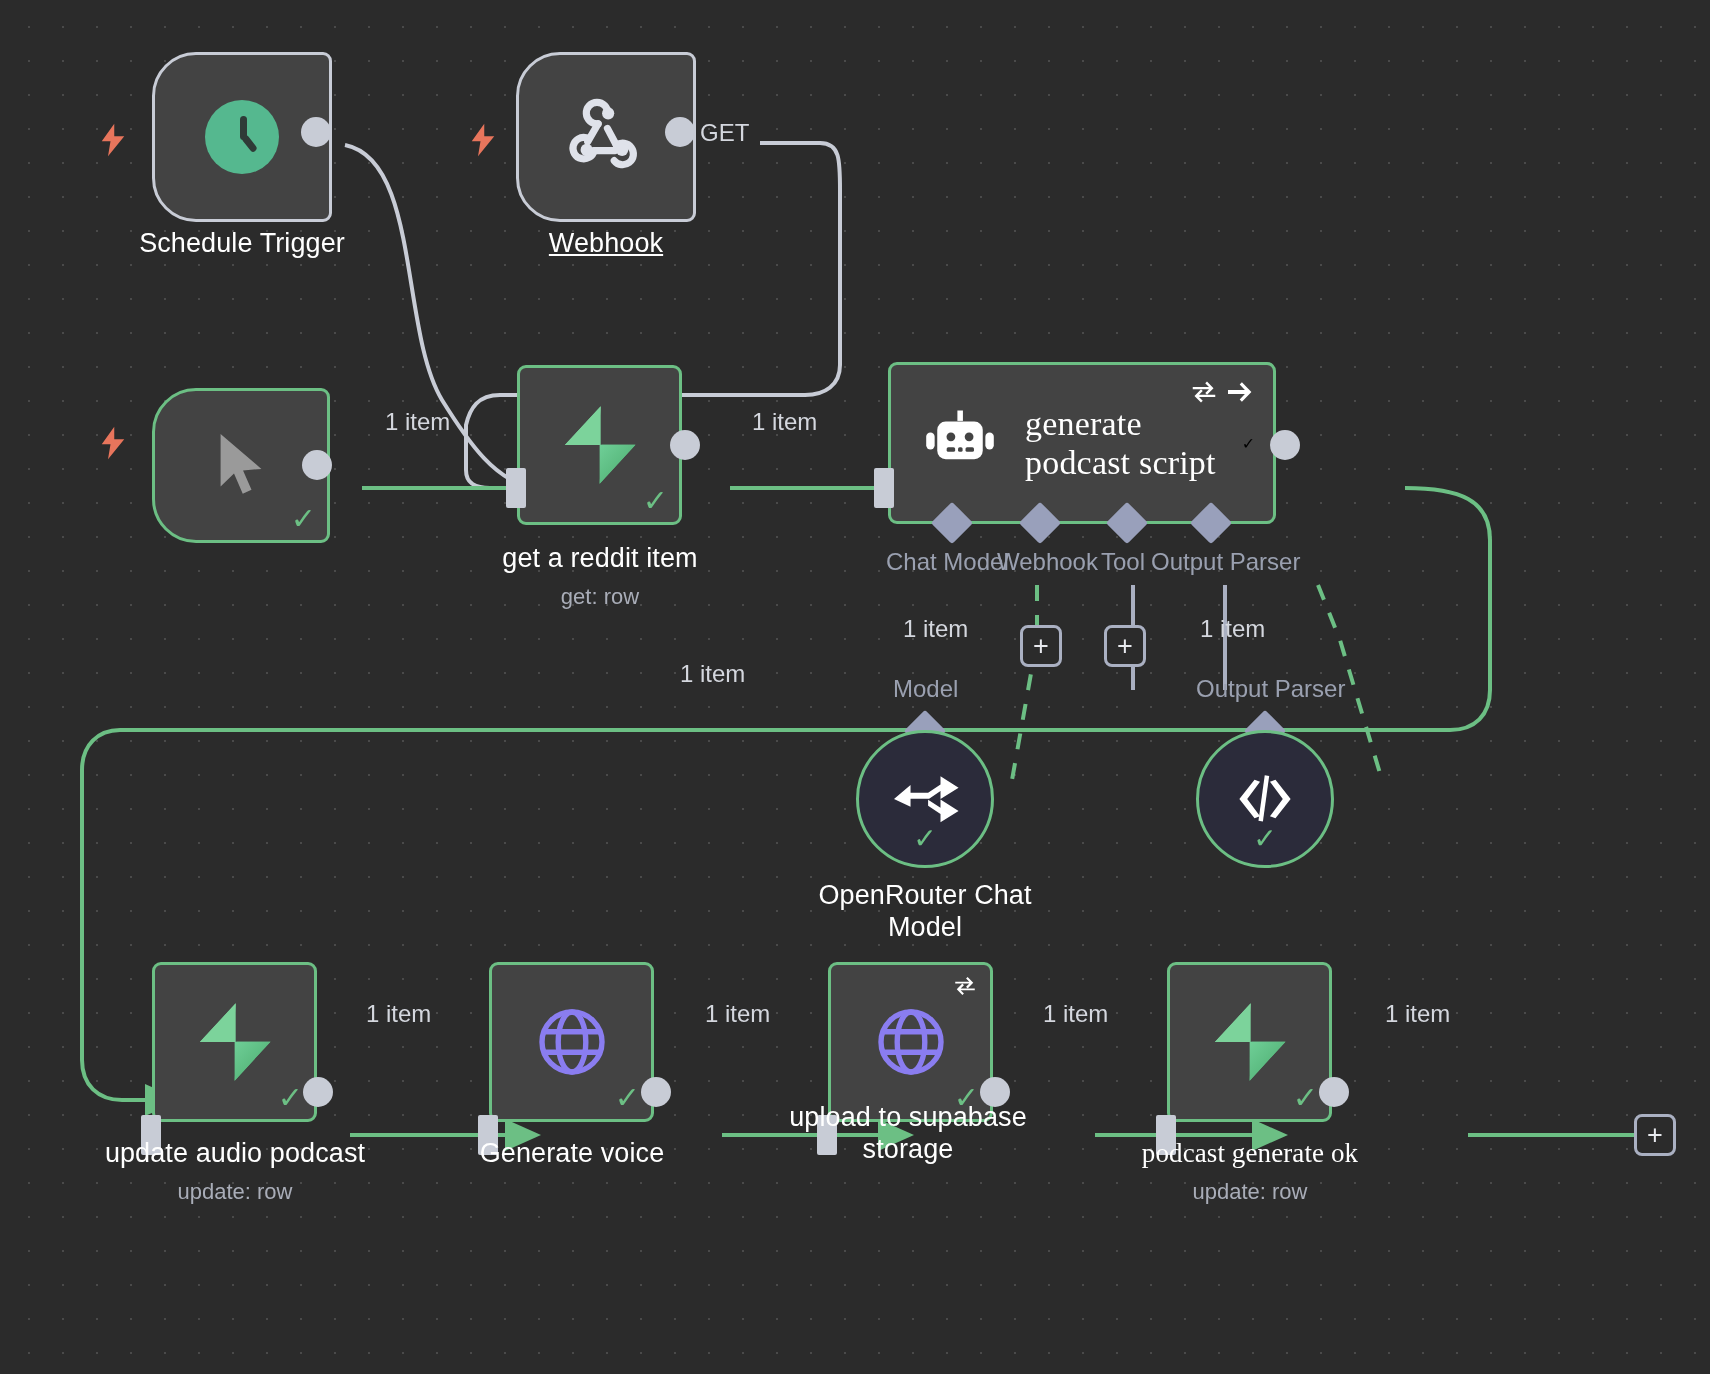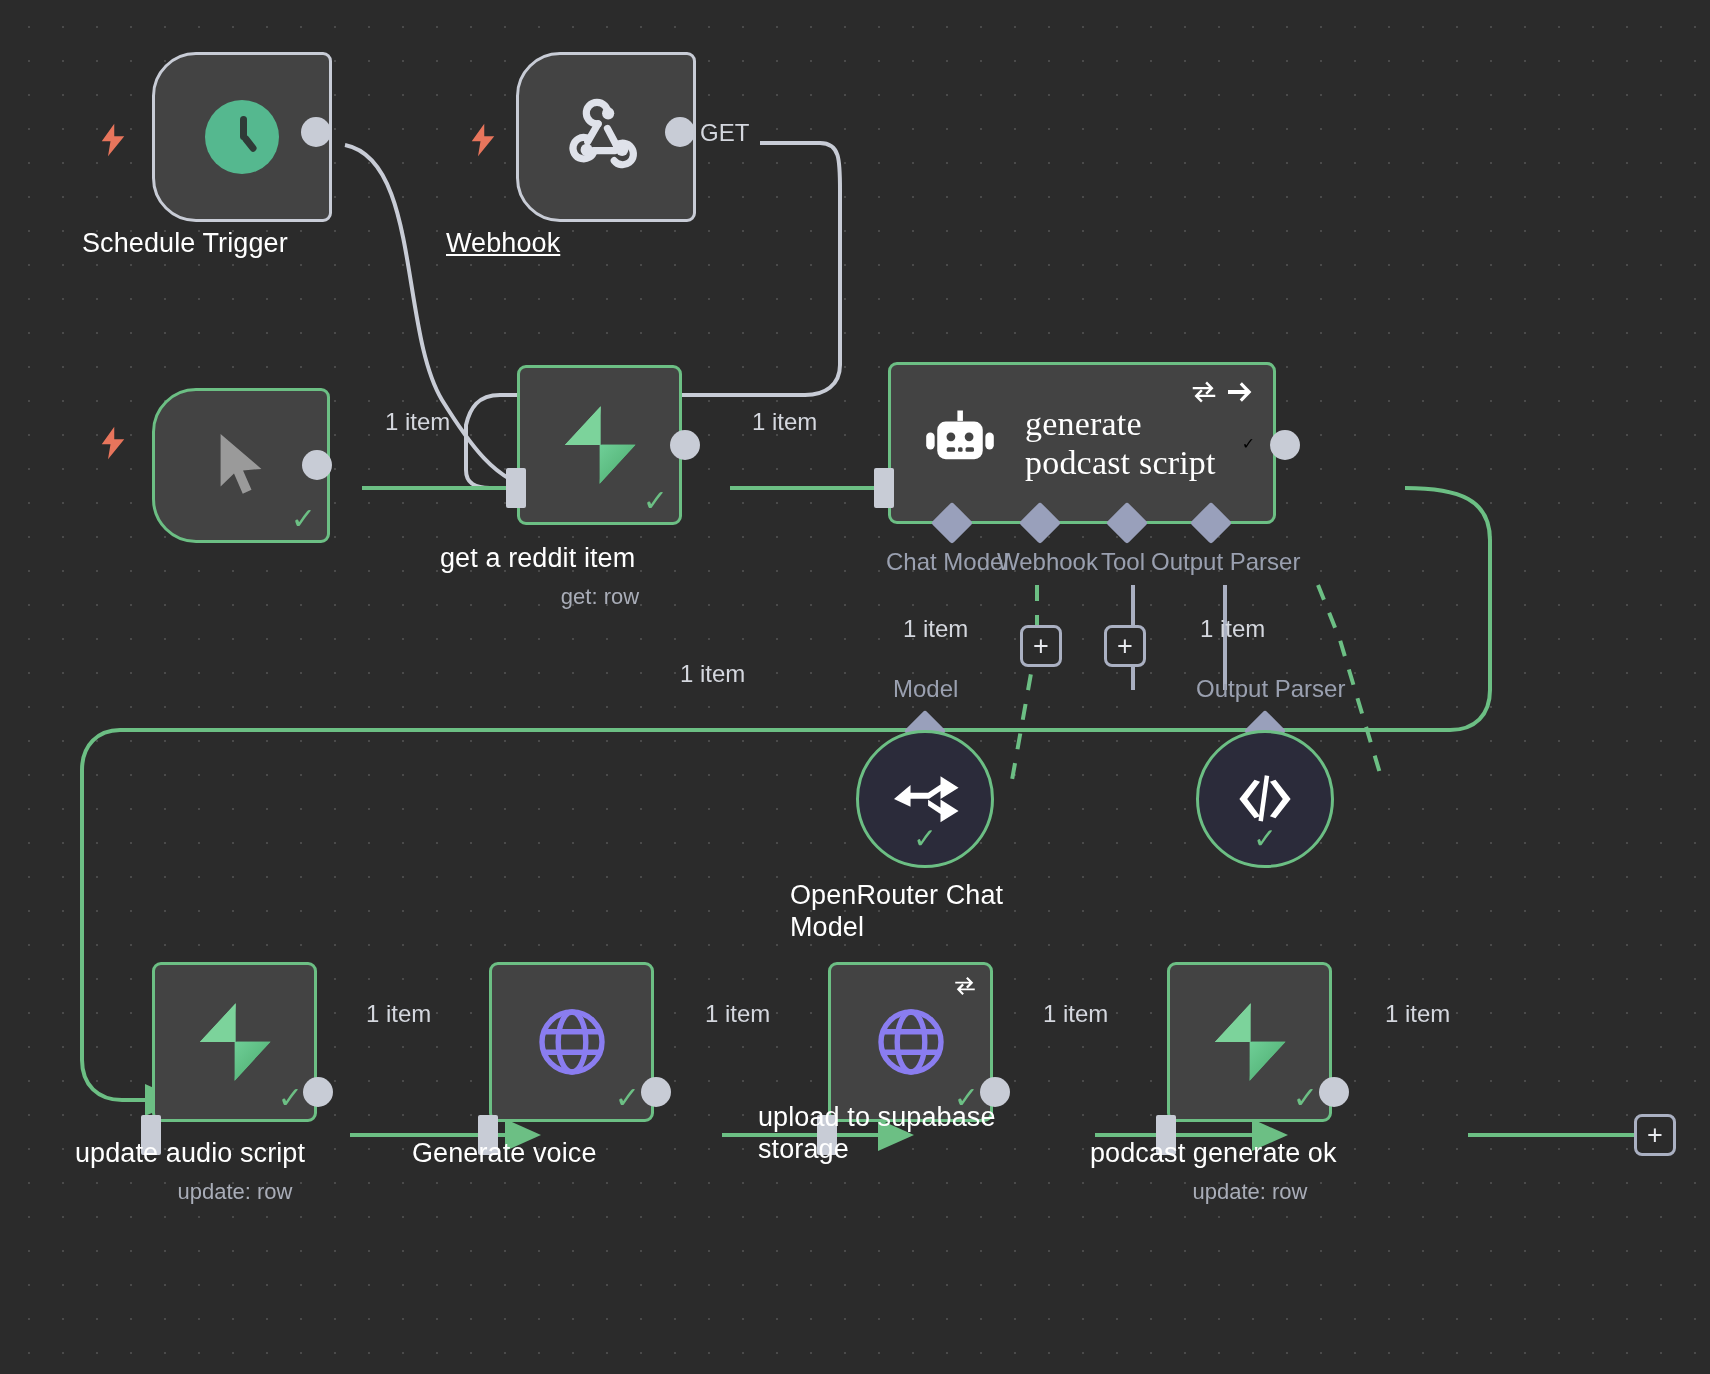--- a/index.html
+++ b/index.html
@@ -35,21 +35,21 @@
   .node.ok { border: 3px solid #6cbf84; }
 
   .node .check {
     position: absolute; right: 11px; bottom: 6px;
     color: #6cbf84; font-size: 30px; line-height: 1;
     font-weight: 300;
   }
 
   .node-title {
     position: absolute;
-    text-align: left;
+    text-align: center;
     color: #ffffff;
     font-size: 27px;
     line-height: 1.18;
     letter-spacing: .1px;
     white-space: pre-line;
   }
   .node-sub {
     position: absolute;
     text-align: center;
     color: #a9adb8;
@@ -311,21 +311,21 @@
       </defs>
       <path d="M13.2 1.2 L3.2 12.0 L12.6 12.0 L12.6 9.0 z" fill="#7cd39b"></path>
       <path d="M3.2 12.0 L13.2 1.2 L13.2 12.0 z" fill="#7cd39b"></path>
       <path d="M12.9 22.8 L22.9 11.9 L13.4 11.9 L13.4 15.0 z" fill="url(#sbg2)"></path>
       <path d="M22.9 11.9 L12.9 22.8 L12.9 11.9 z" fill="url(#sbg2)"></path>
     </svg>
     <div class="check">✓</div>
   </div>
   <div class="port-in" style="left:141px;top:1115px;"></div>
   <div class="port-out" style="left:303px;top:1077px;"></div>
-  <div class="node-title" style="left:75px;top:1138px;width:320px;">update audio script</div>
+  <div class="node-title" style="left:75px;top:1138px;width:320px;">update audio podcast</div>
   <div class="node-sub" style="left:75px;top:1179px;width:320px;">update: row</div>
 
   <div class="node ok" style="left:489px;top:962px;width:165px;height:160px;">
     <svg class="svg-ic" width="72" height="72" viewBox="0 0 24 24">
       <g fill="none" stroke="#8a7df0" stroke-width="1.8">
         <circle cx="12" cy="12" r="10"></circle>
         <ellipse cx="12" cy="12" rx="4.6" ry="10"></ellipse>
         <path d="M2.2 8.6 H21.8 M2.2 15.4 H21.8"></path>
       </g>
     </svg>
@@ -368,19 +368,19 @@
       <path d="M13.2 1.2 L3.2 12.0 L12.6 12.0 L12.6 9.0 z" fill="#7cd39b"></path>
       <path d="M3.2 12.0 L13.2 1.2 L13.2 12.0 z" fill="#7cd39b"></path>
       <path d="M12.9 22.8 L22.9 11.9 L13.4 11.9 L13.4 15.0 z" fill="url(#sbg3)"></path>
       <path d="M22.9 11.9 L12.9 22.8 L12.9 11.9 z" fill="url(#sbg3)"></path>
     </svg>
     <div class="check">✓</div>
   </div>
   <div class="port-in" style="left:1156px;top:1115px;"></div>
   <div class="port-out" style="left:1319px;top:1077px;"></div>
   <div class="elabel" style="left:1043px;top:1000px;">1 item</div>
-  <div class="node-title" style="left:1090px;top:1138px;width:320px;">podcast generate ok</div>
+  <div class="node-title" style="left:1090px;top:1138px;width:320px;font-family:Liberation Serif, serif;">podcast generate ok</div>
   <div class="node-sub" style="left:1090px;top:1179px;width:320px;">update: row</div>
 
   <div class="elabel" style="left:1385px;top:1000px;">1 item</div>
   <div class="plusbtn" style="left:1634px;top:1114px;">+</div>
 
 </div>
 
 </body></html>

